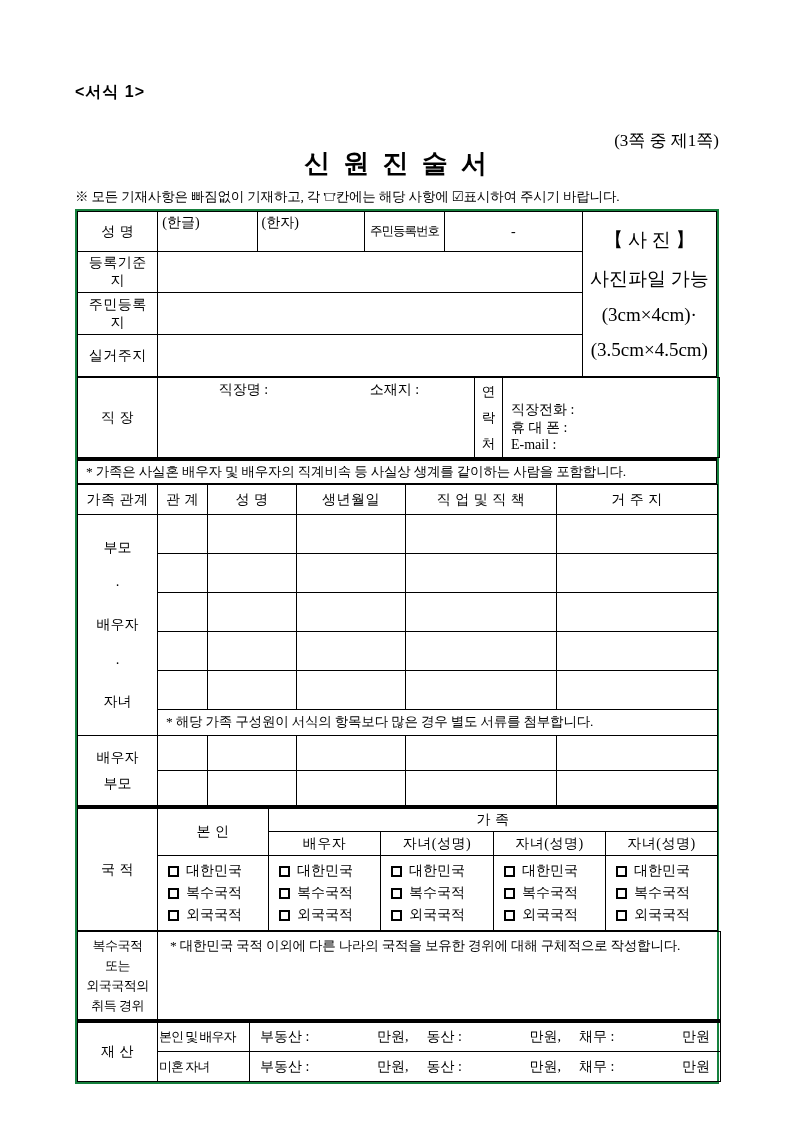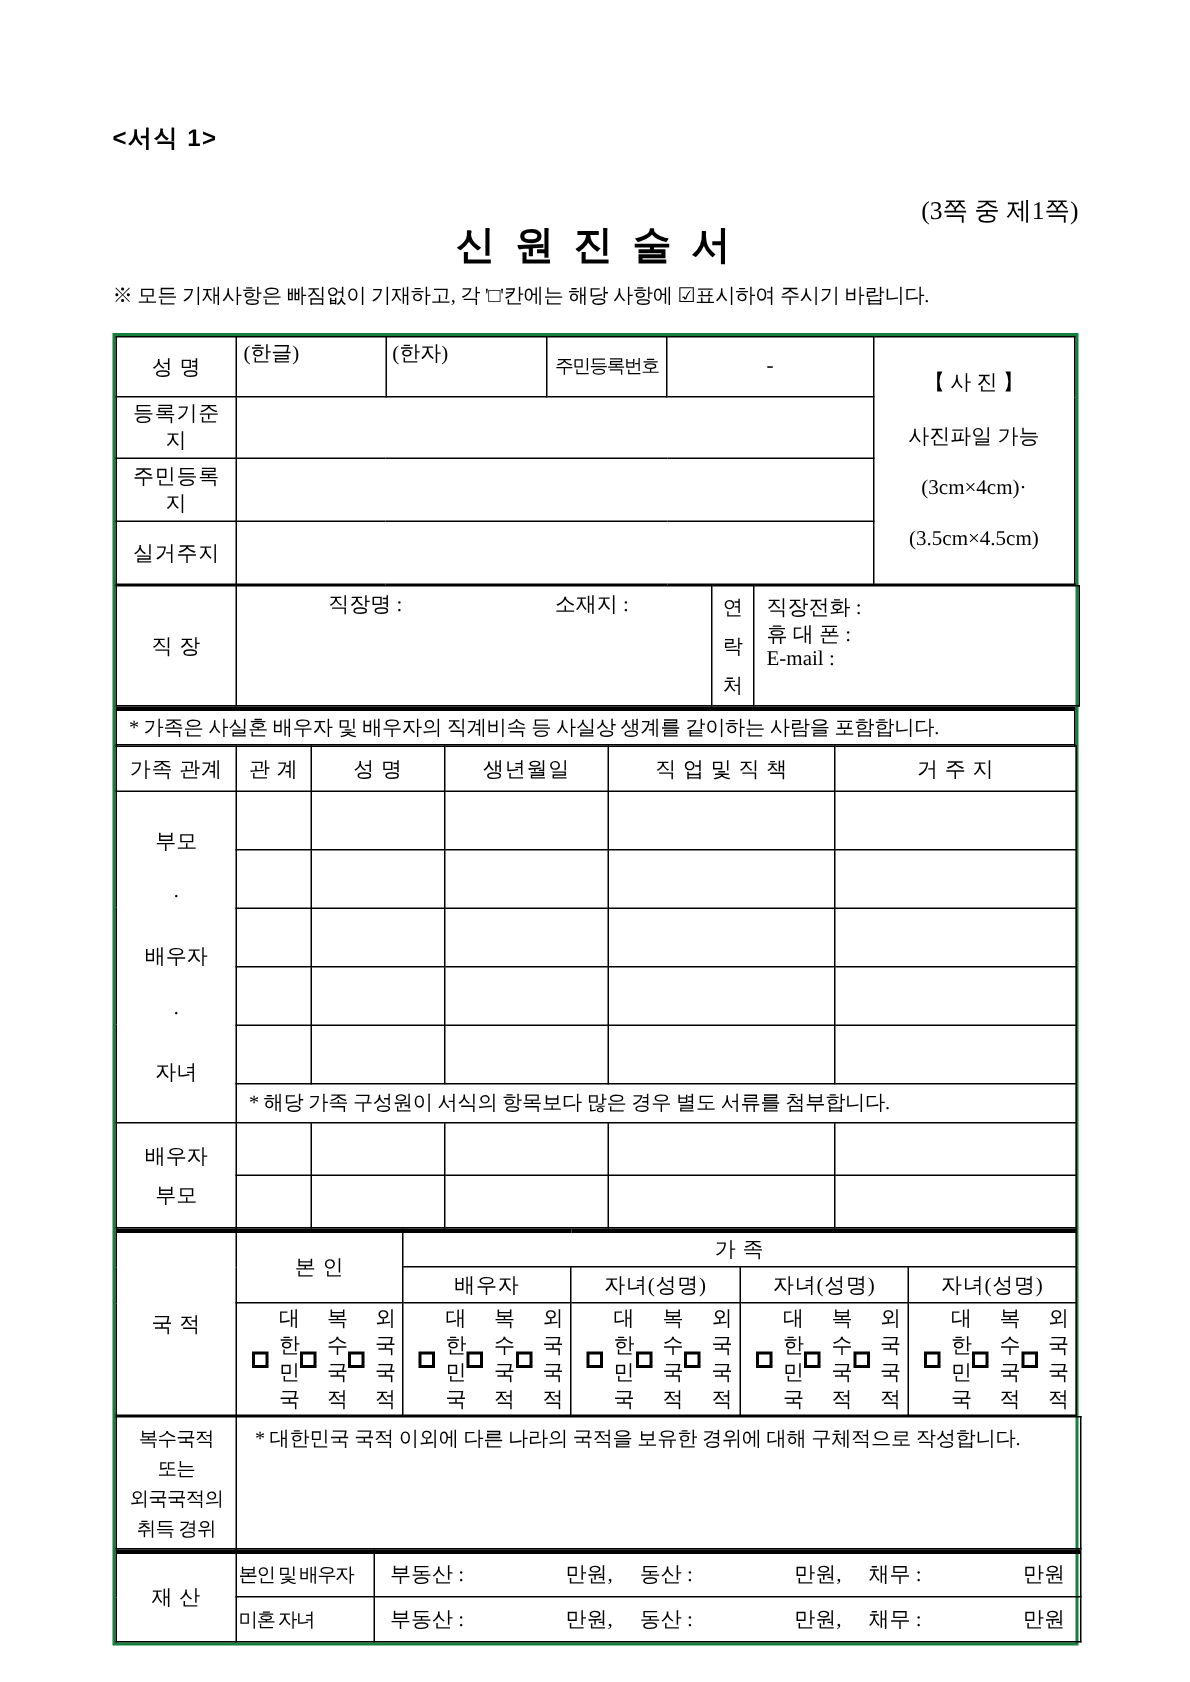--- a/index.html
+++ b/index.html
@@ -13,44 +13,44 @@
 
   .form-tag {
     font-family:"Liberation Sans","DejaVu Sans",sans-serif;
     font-weight:bold; font-size:16px; letter-spacing:1px;
   }
   .page-indicator { text-align:right; font-size:17px; margin-top:26px; }
   .doc-title {
     text-align:center; font-family:"Liberation Sans","DejaVu Sans",sans-serif;
     font-weight:bold; font-size:26px; letter-spacing:3px; margin-top:-6px;
   }
-  .instruction { font-size:13.5px; margin-top:7px; margin-bottom:16px; letter-spacing:-0.2px; }
+  .instruction { font-size:13.5px; margin-top:7px; margin-bottom:3px; letter-spacing:-0.2px; }
 
   .form-box { width:644px; border:2px solid #15803d; }
   table { width:100%; border-collapse:collapse; table-layout:fixed; }
   td { border:1px solid #000; font-size:14px; padding:2px 4px; vertical-align:middle; overflow:hidden; }
   table.sep-thick { border-top:3px solid #000; }
 
   .lbl { text-align:center; letter-spacing:0.5px; }
   .lbl-sm { text-align:center; font-size:12.5px; padding:2px 1px; letter-spacing:-1px; }
   .tl { vertical-align:top; text-align:left; }
   .ctr { text-align:center; }
 
-  .photo-box-inner { display:flex; flex-direction:column; justify-content:space-evenly; align-items:center; height:158px; font-size:14px; }
+  .photo-box-inner { display:flex; flex-direction:column; justify-content:space-evenly; align-items:center; height:158px; font-size:19px; }
 
   .two-line { display:flex; justify-content:space-around; height:74px; padding-left:6px; }
-  .three-line { display:flex; flex-direction:column; justify-content:flex-start; height:70px; padding-left:4px; }
+  .three-line { display:flex; flex-direction:column; justify-content:flex-end; height:70px; padding-left:4px; }
   .vert-label { display:flex; flex-direction:column; justify-content:space-between; align-items:center; height:70px; font-size:13.5px; }
   .contact-cell { padding:2px 1px; }
 
   .note-cell { font-size:13.5px; padding-left:8px; letter-spacing:-0.2px; }
   .family-group-label { display:flex; flex-direction:column; justify-content:space-evenly; align-items:center; height:100%; }
   .fg1 { height:216px; } .fg2 { height:60px; }
 
-  .nat-opts { display:flex; flex-direction:row; justify-content:space-evenly; height:70px; padding-left:6px; }
+  .nat-opts { display:flex; flex-direction:column; justify-content:space-evenly; height:70px; padding-left:6px; }
   .opt-line { display:flex; align-items:center; }
   .cb { display:inline-block; width:11px; height:11px; border:2px solid #000; margin-right:7px; flex:0 0 auto; }
 
   .acq-label { display:flex; flex-direction:column; justify-content:space-evenly; align-items:center; height:82px; font-size:13px; letter-spacing:-0.5px; }
   .acq-content { vertical-align:top; }
   .acq-content .note-cell { padding-top:3px; }
 
   .asset-who { text-align:left; font-size:13px; padding:2px 1px; letter-spacing:-1px; }
   .asset-line { display:flex; align-items:center; padding:0 6px; }
   .asset-line .fill { flex:1.4; } 

